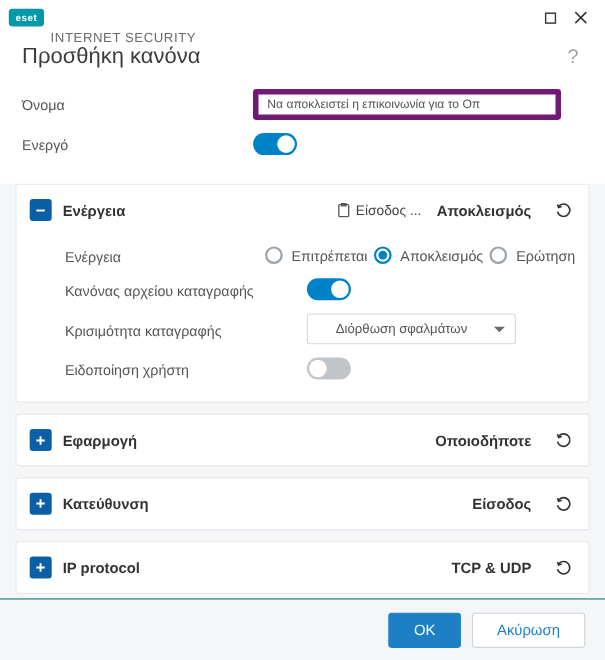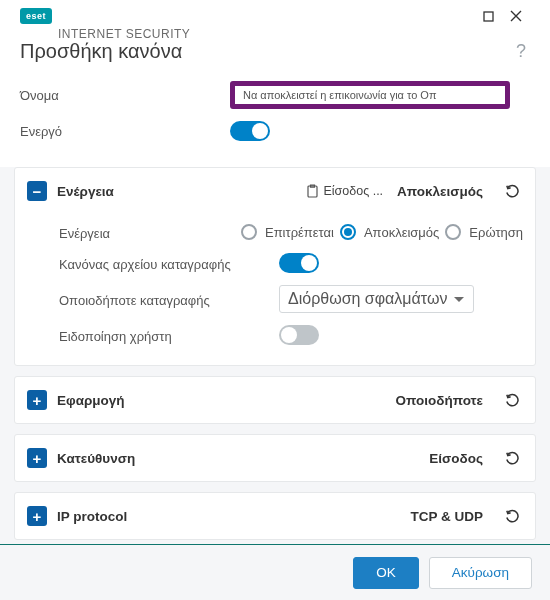--- a/index.html
+++ b/index.html
@@ -9,21 +9,21 @@
     color: #333;
     background: #f5f6f8;
     width: 550px;
     height: 600px;
     overflow: hidden;
   }
   .titlebar {
     display: flex;
     align-items: center;
     height: 32px;
-    padding: 0 20px;
+    padding: 0 8px;
     background: #fff;
   }
   .brand-badge {
     background: #0099a8;
     color: #fff;
     font-weight: bold;
     font-size: 9px;
     padding: 3px 6px;
     border-radius: 3px;
     letter-spacing: 0.5px;
@@ -218,21 +218,21 @@
     height: 8px;
     background: #0082c8;
     border-radius: 50%;
   }
   .select {
     height: 28px;
     border: 1px solid #d4d8db;
     border-radius: 3px;
     padding: 0 26px 0 8px;
     color: #555;
-    font-size: 16px;
+    font-size: 12px;
     min-width: 190px;
     position: relative;
     display: flex;
     align-items: center;
     cursor: pointer;
     background: #fff;
     justify-content: center;
   }
   .select::after {
     content: "";
@@ -357,21 +357,21 @@
             </div>
           </div>
         </div>
         <div class="body-row" style="align-items:center">
           <div class="rlabel">Κανόνας αρχείου καταγραφής</div>
           <div class="toggle on">
               <div class="knob"></div>
             </div>
         </div>
         <div class="body-row" style="align-items:center">
-          <div class="rlabel">Οποιοδήποτε καταγραφής</div>
+          <div class="rlabel">Κρισιμότητα καταγραφής</div>
           <div class="select">
             <span>Διόρθωση σφαλμάτων</span>
           </div>
         </div>
         <div class="body-row" style="align-items:center">
           <div class="rlabel">Ειδοποίηση χρήστη</div>
           <div class="toggle off">
               <div class="knob"></div>
             </div>
         </div>

